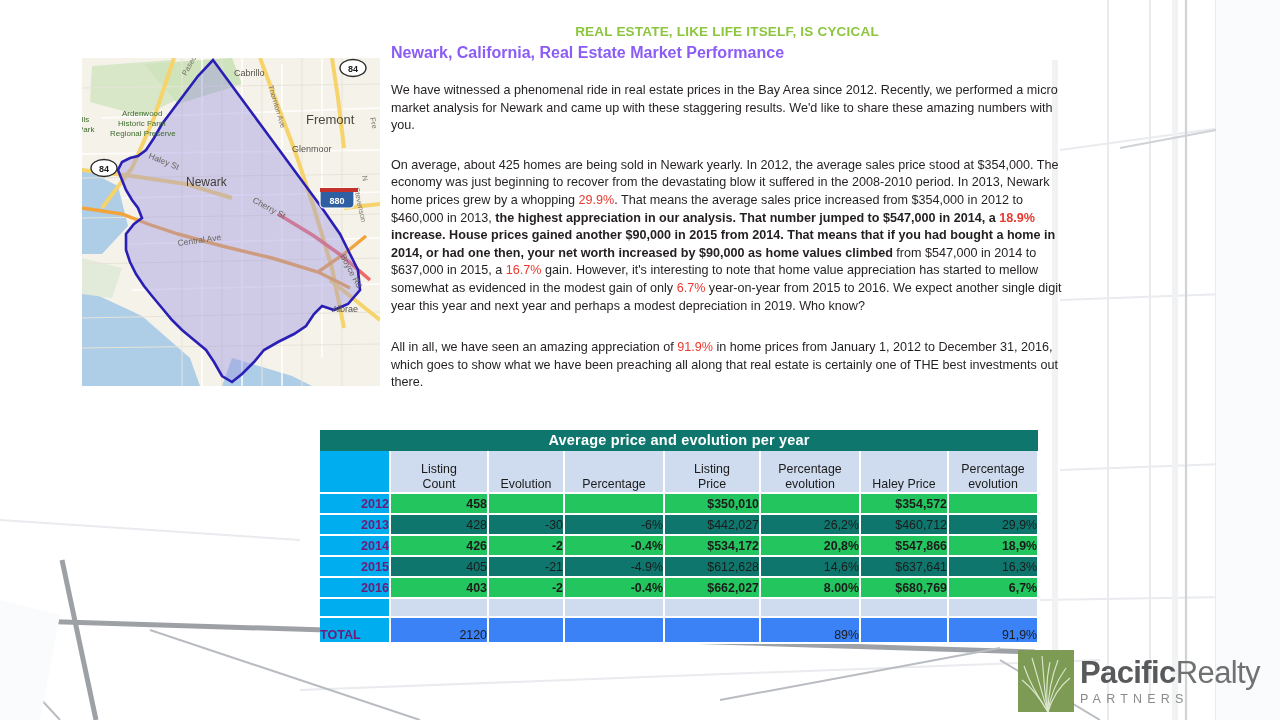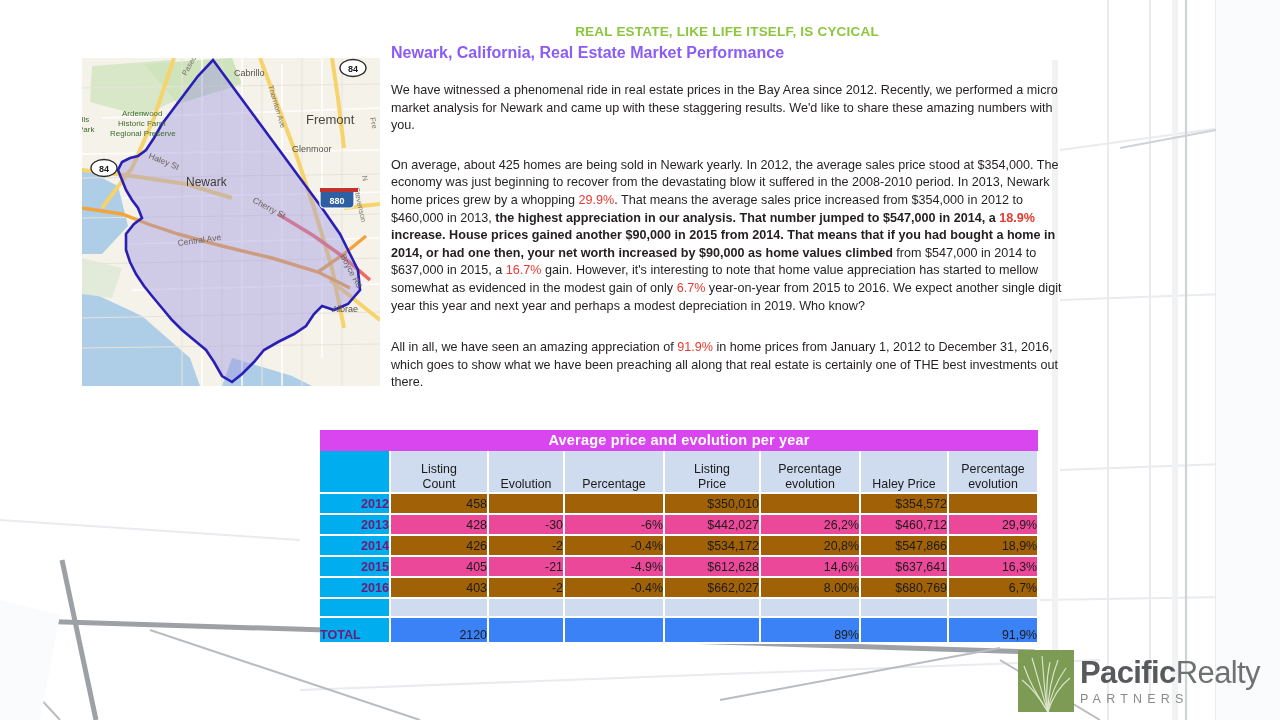--- a/index.html
+++ b/index.html
@@ -41,42 +41,42 @@
   .b{font-weight:bold;}
   .red{color:#e8392f;}
   .redb{color:#e8392f;font-weight:bold;}
 
   
   #tbl-wrap{position:absolute;left:320px;top:430px;width:704px;z-index:3;}
   table#price-table{border-collapse:collapse;width:704px;
     font-size:12.4px;color:#1b1b1b;table-layout:fixed;}
   #price-table td,#price-table th{padding:0;}
   .tbl-title{
-    background:#d946ef;color:#ffffff;font-weight:bold;font-size:14.5px;
+    background:#0f766e;color:#ffffff;font-weight:bold;font-size:14.5px;
     text-align:center;height:21px;line-height:21px;letter-spacing:.2px;
   }
   .hdr{
     background:#cfdcef;color:#1b1b1b;font-weight:normal;font-size:12.4px;
     height:41px;vertical-align:bottom;padding:0 7px 3px 7px;text-align:center;
     border-right:2px solid #ffffff;border-bottom:2px solid #ffffff;
     line-height:15px;
   }
   .hdr.corner{background:#00ADEE;border-right:2px solid #ffffff;}
   .yr{
     background:#00ADEE;color:#701a75;font-weight:bold;font-size:12.6px;
     text-align:right;padding:0 9px 0 0;height:19px;
     border-right:2px solid #ffffff;border-bottom:2px solid #ffffff;
   }
   .yr.total{text-align:left;padding:0 0 0 7px;}
   .cell{
     text-align:right;padding:0 8px 0 0;height:19px;
     border-right:2px solid #ffffff;border-bottom:2px solid #ffffff;
   }
-  .rowA .cell{background:#a16207;}
-  .rowB .cell{background:#ec4899;}
+  .rowA .cell{background:#22c55e;font-weight:bold;}
+  .rowB .cell{background:#0f766e;}
   .spacer td{height:17px;background:#cfdcef;border-right:2px solid #ffffff;
     border-bottom:2px solid #ffffff;}
   .spacer td.corner2{background:#00ADEE;}
   .totalrow .cell{background:#3b82f6;height:24px;vertical-align:bottom;
     padding-bottom:2px;}
   .totalrow .yr{height:24px;vertical-align:bottom;padding-bottom:3px;}
 
   
   #logo{position:absolute;left:1018px;top:650px;width:262px;height:70px;z-index:4;}
   #logo-mark{position:absolute;left:0;top:0;width:56px;height:62px;background:#7d9b55;}

